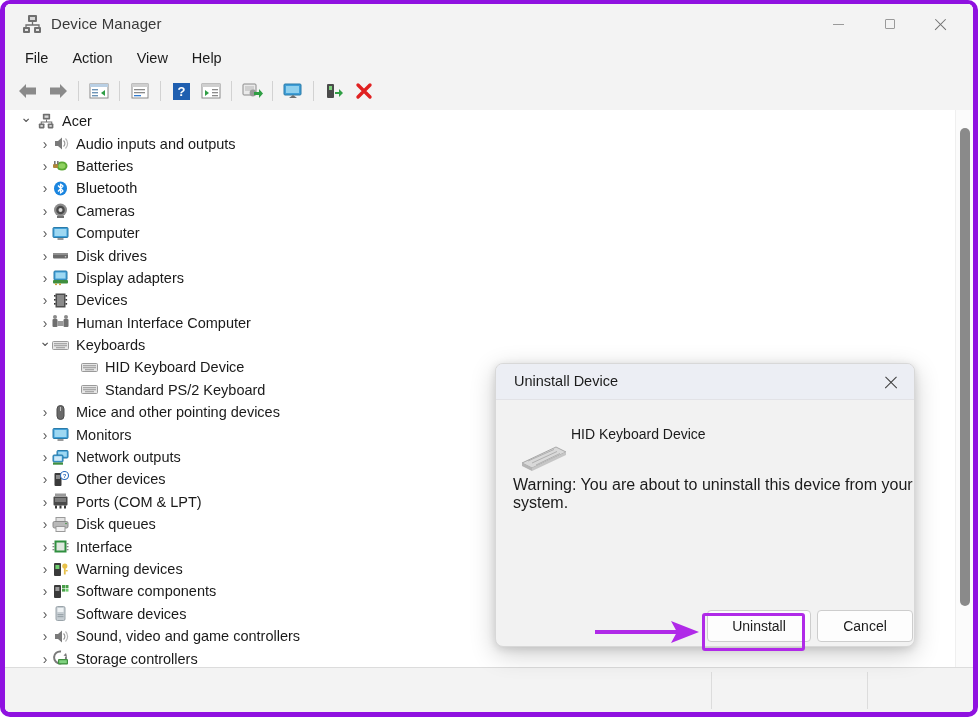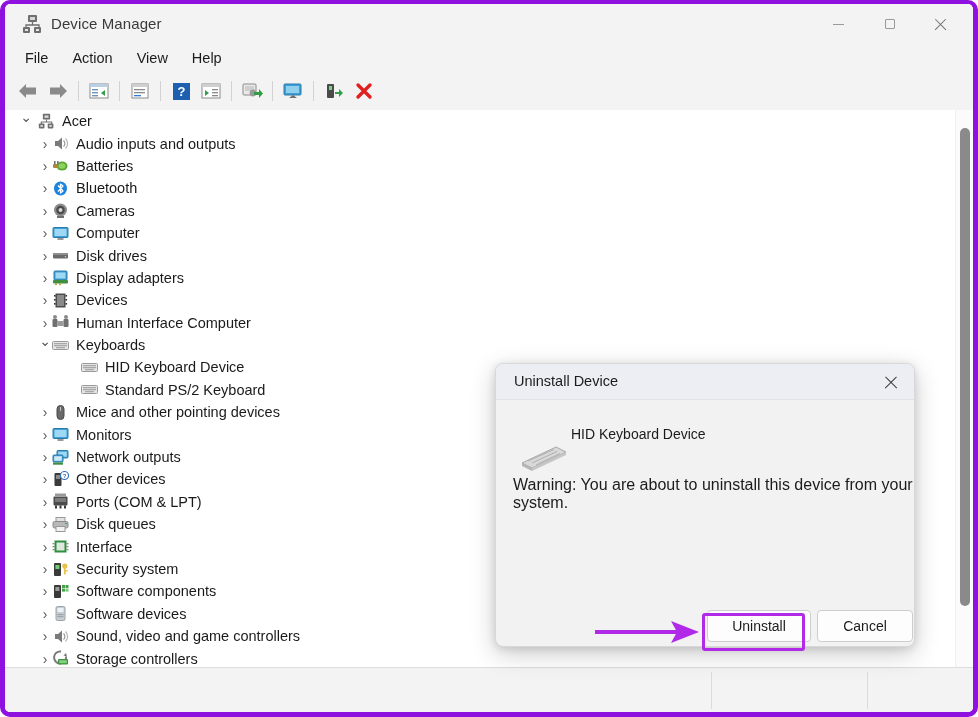--- a/index.html
+++ b/index.html
@@ -495,21 +495,21 @@
           </div>
           <div class="row depth1">
             <span class="chev" style="font-size: 14px;">›</span>
             <span class="ico"><svg width="17" height="17" viewBox="0 0 17 17">
                 <rect x="2" y="2" width="7" height="13" rx="1" fill="#3a3a3a"></rect>
                 <rect x="3.4" y="4" width="4" height="4" fill="#6fcf6f"></rect>
                 <circle cx="12.8" cy="5" r="2.6" fill="#e8c14a"></circle>
                 <rect x="11.9" y="6.5" width="1.8" height="7" fill="#e8c14a"></rect>
                 <rect x="13.7" y="9" width="2" height="1.4" fill="#e8c14a"></rect>
               </svg></span>
-            <span class="lbl">Security system</span>
+            <span class="lbl">Warning devices</span>
           </div>
           <div class="row depth1">
             <span class="chev" style="font-size: 14px;">›</span>
             <span class="ico"><svg width="17" height="17" viewBox="0 0 17 17">
                 <rect x="2" y="2" width="7" height="13" rx="1" fill="#3a3a3a"></rect>
                 <rect x="3.4" y="4" width="4" height="4" fill="#9a9a9a"></rect>
                 <rect x="10" y="2" width="3" height="3" fill="#4a9f4a"></rect>
                 <rect x="13.5" y="2" width="3" height="3" fill="#4a9f4a"></rect>
                 <rect x="10" y="5.6" width="3" height="3" fill="#4a9f4a"></rect>
                 <rect x="13.5" y="5.6" width="3" height="3" fill="#6fcf6f"></rect>

